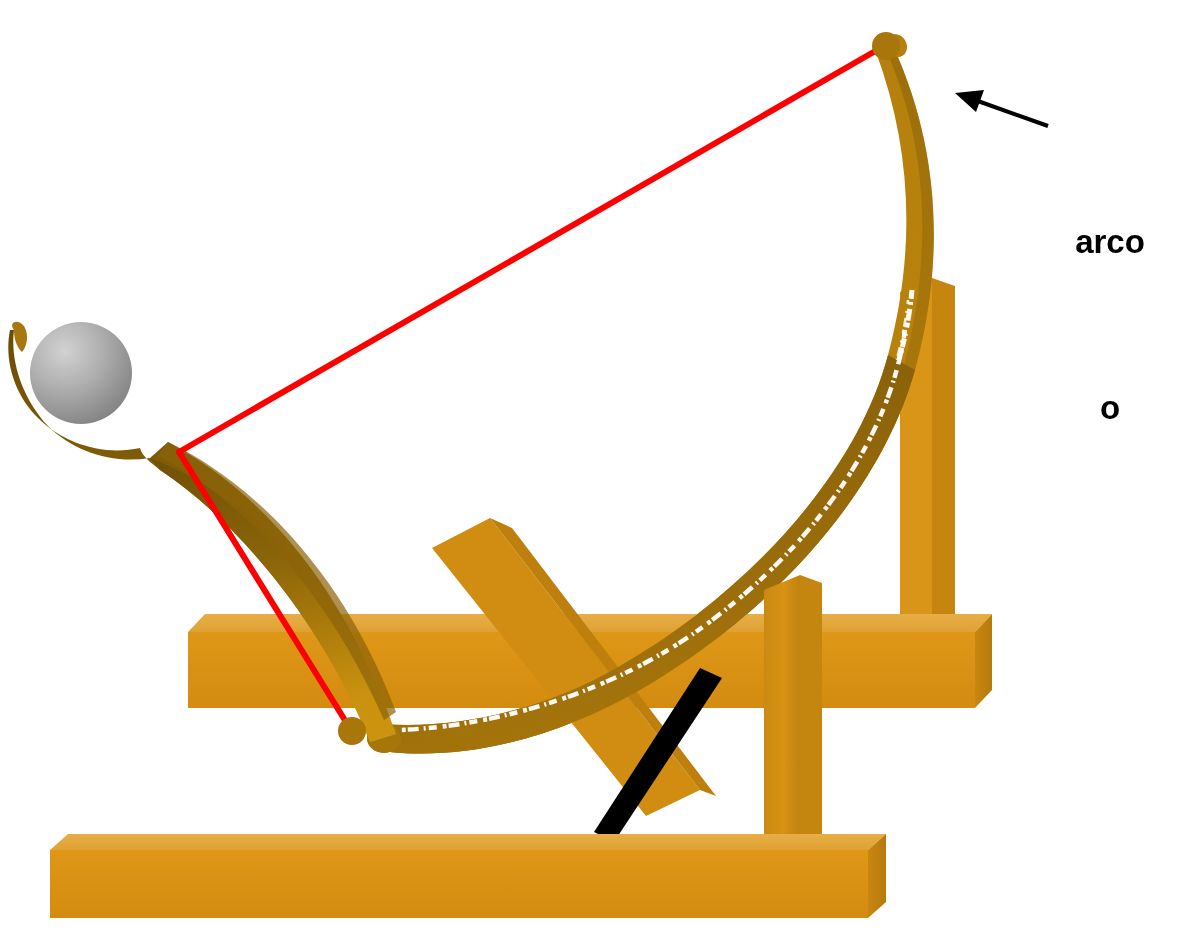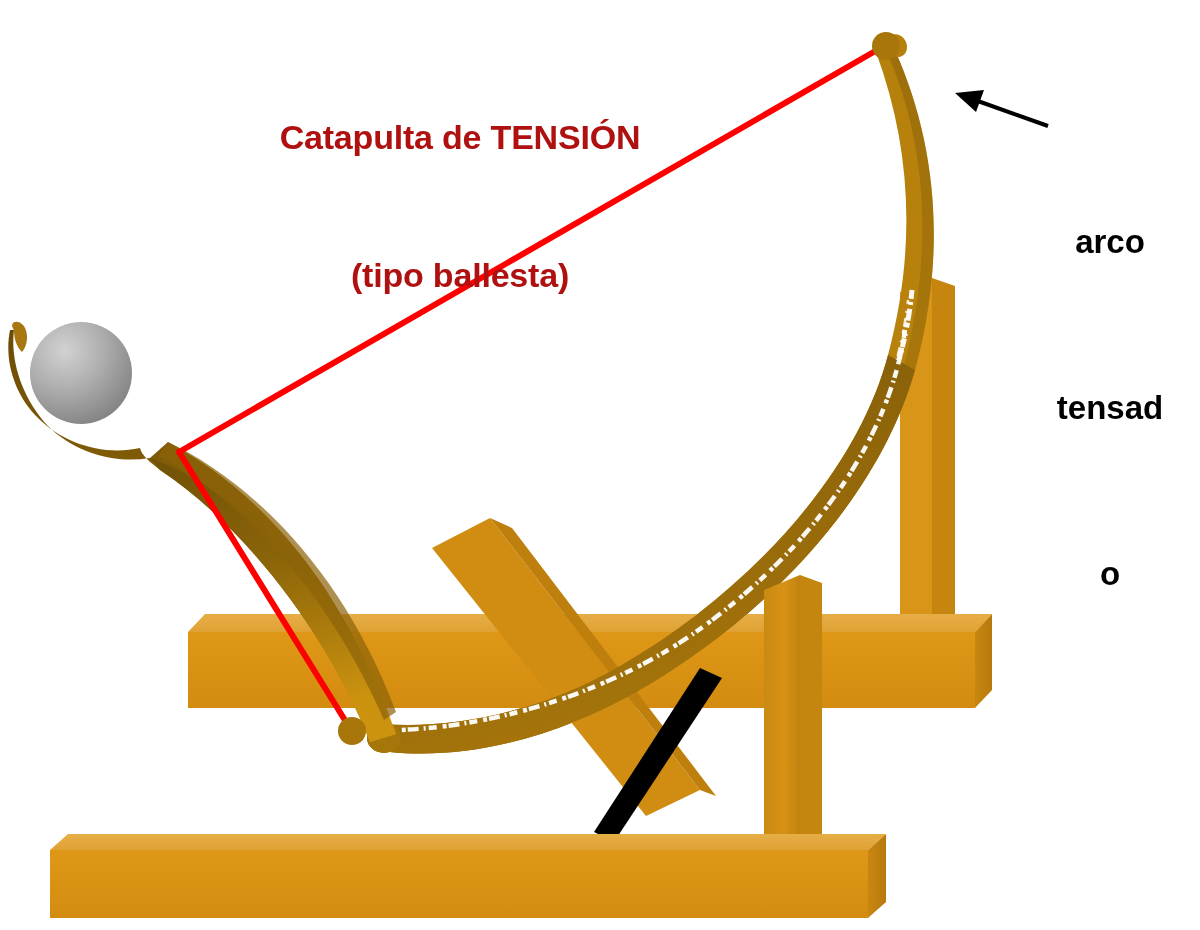--- a/index.html
+++ b/index.html
@@ -191,24 +191,19 @@
       <polygon points="50,850 68,834 886,834 868,850" fill="url(#gWoodTop)"></polygon>
       <polygon points="868,850 886,834 886,902 868,918" fill="url(#gWoodSide)"></polygon>
     </g>
 
     <g>
       <line x1="1048" y1="126" x2="975" y2="100" stroke="#000000" stroke-width="4"></line>
       <polygon points="955,93 984,90 976,112" fill="#000000"></polygon>
     </g>
   </svg>
 
-  <div id="title" class="txt">
-    <span class="l1">Catapulta de TENSIÓN</span>
-    <span class="l2">(tipo ballesta)</span>
-  </div>
 
   <div id="arco-label" class="txt">
     <span>arco</span>
-    <span>tensad</span>
     <span>o</span>
   </div>
 
 </div>
 
 </body></html>

